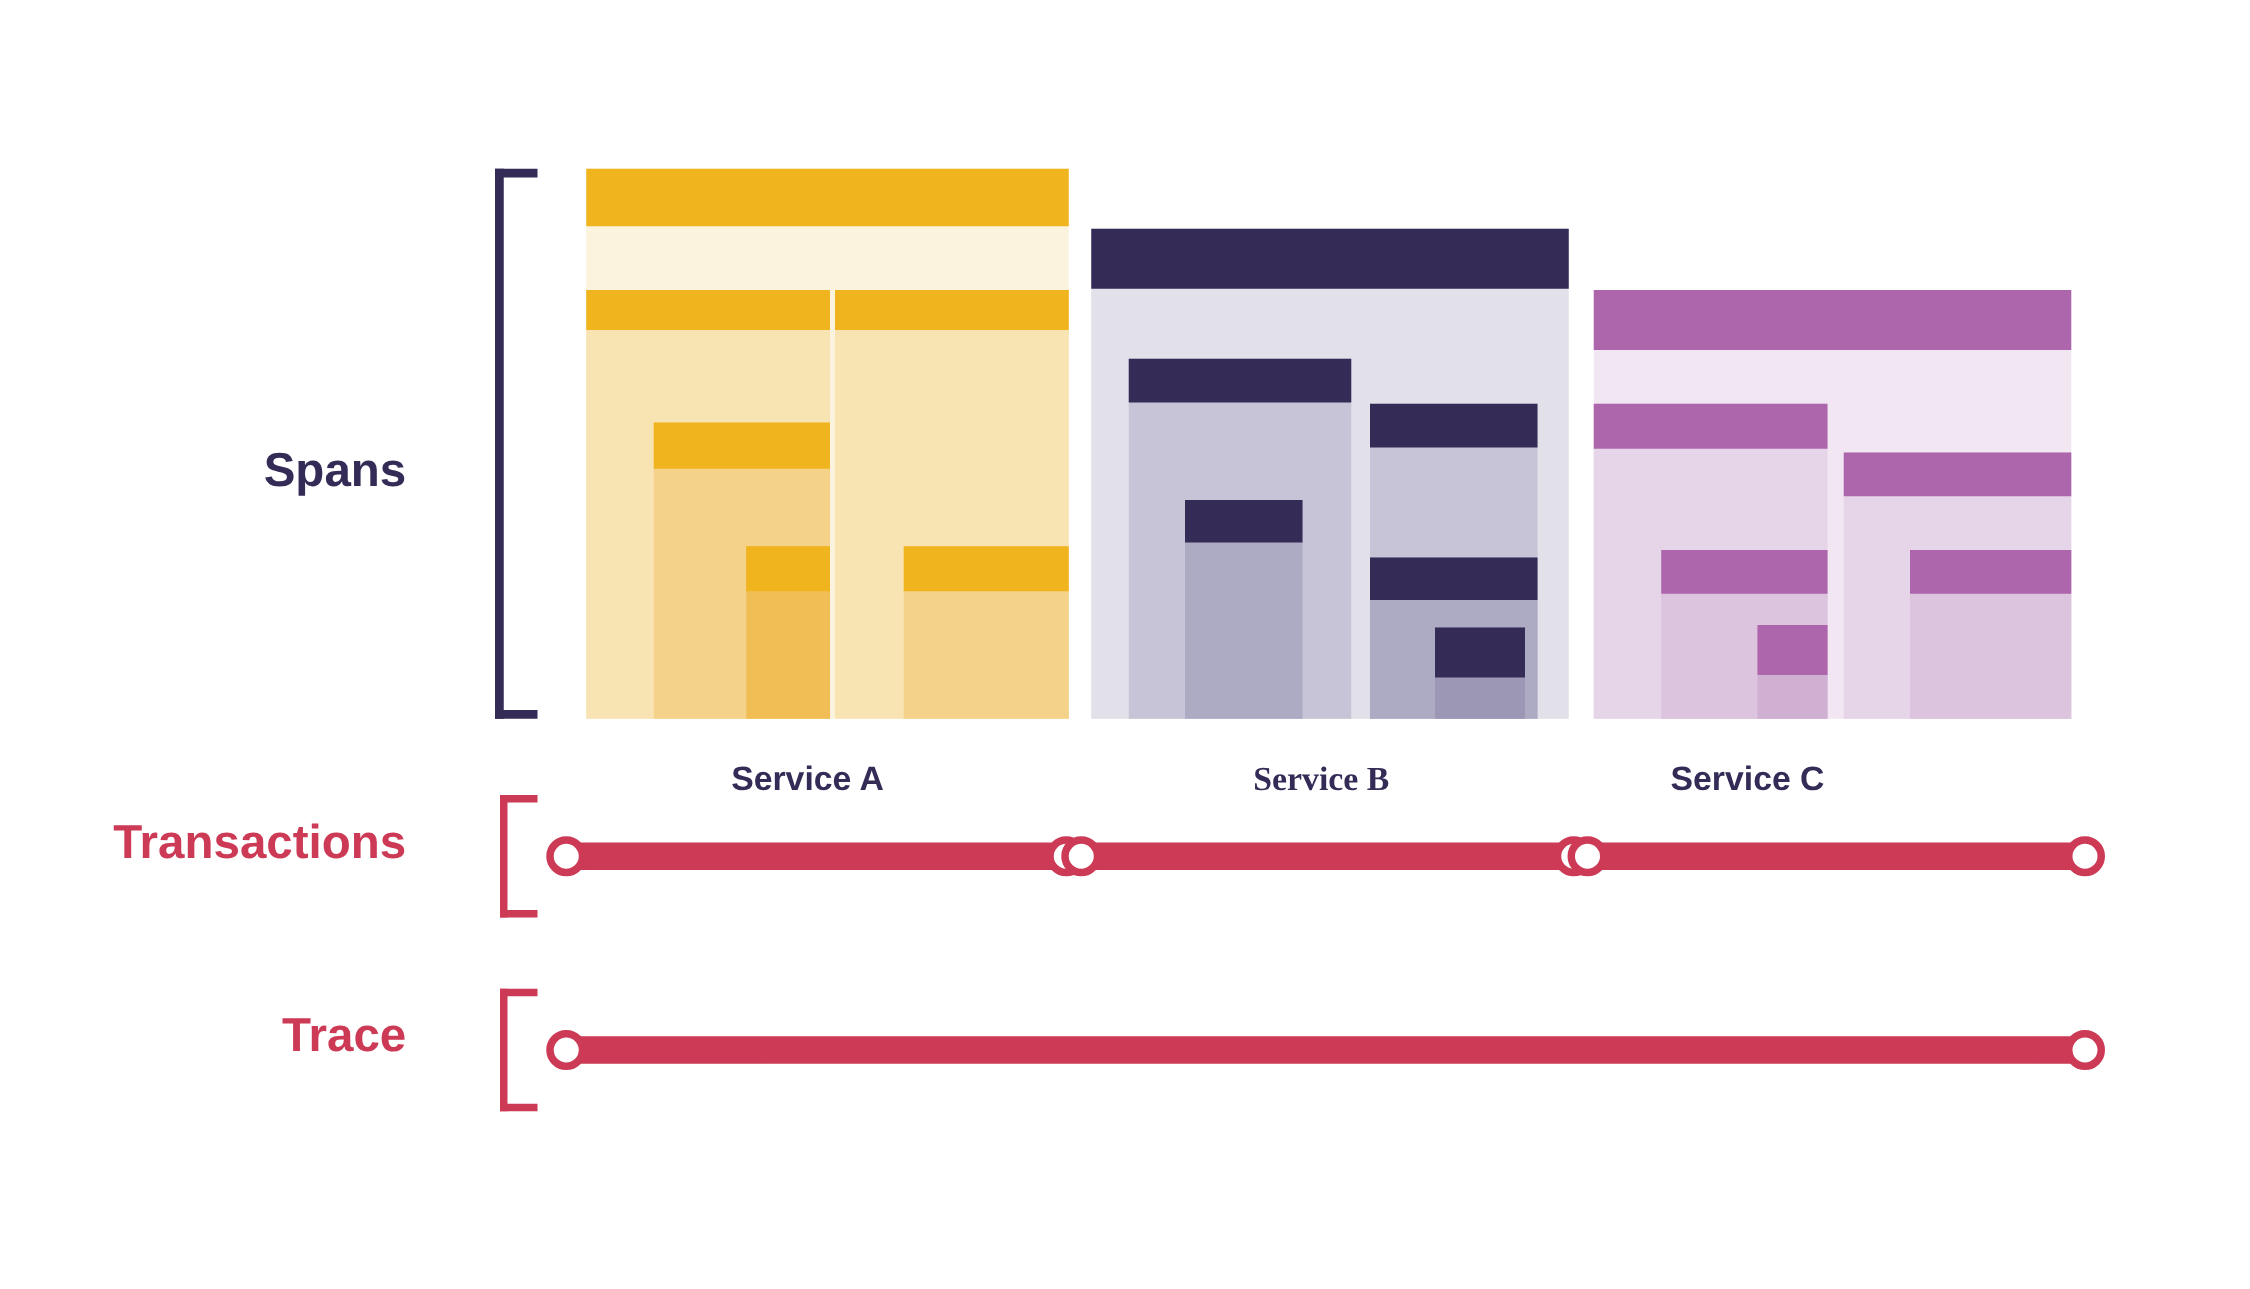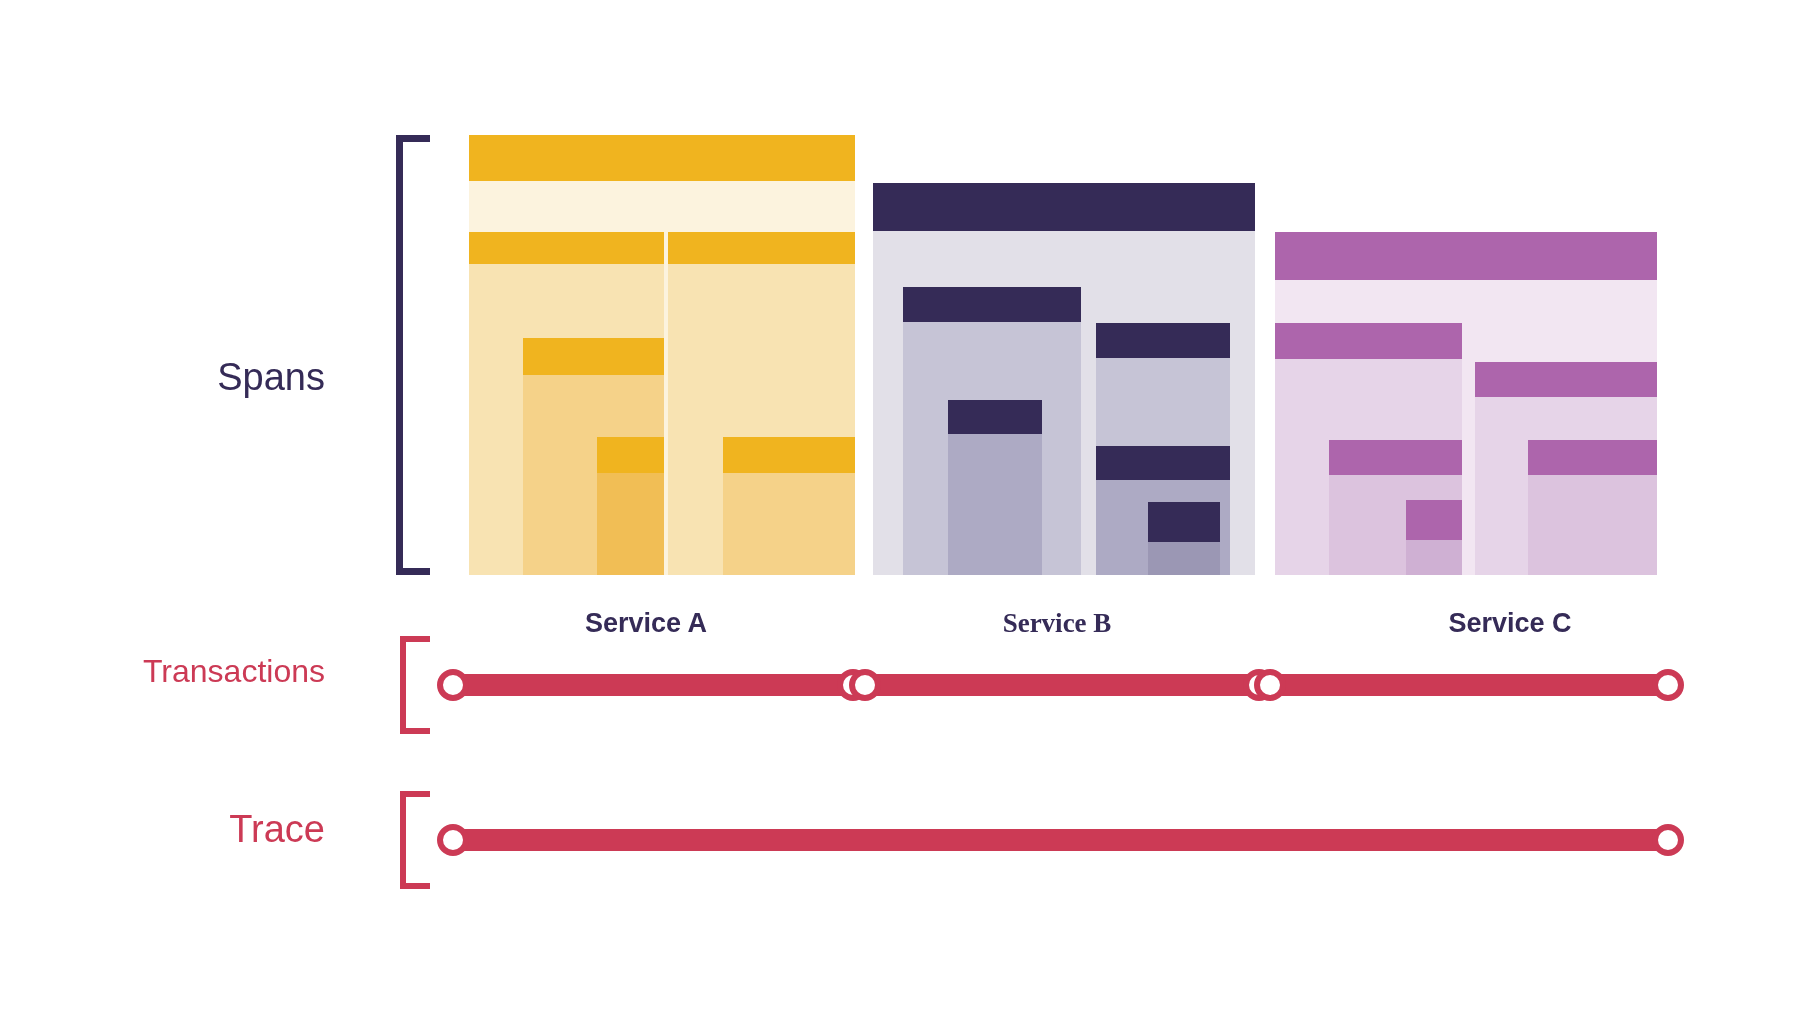--- a/index.html
+++ b/index.html
@@ -16,35 +16,35 @@
   #stage {
     position: relative;
     width: 1800px;
     height: 1031px;
     background: #ffffff;
   }
 
   
   .row-label {
     position: absolute;
-    font-weight: normal;
+    font-weight: bold;
     white-space: nowrap;
     text-align: right;
     line-height: 1;
   }
   #label-spans {
     right: 1475px;
     top: 358px;
     font-size: 38px;
     color: #352B57;
   }
   #label-transactions {
     right: 1475px;
     top: 655px;
-    font-size: 32px;
+    font-size: 38px;
     color: #CC3A55;
   }
   #label-trace {
     right: 1475px;
     top: 810px;
     font-size: 38px;
     color: #CC3A55;
   }
 
   
@@ -207,21 +207,21 @@
         </div>
         <div class="span-col" style="left: 131px; width: 56px; top: 500px; height: 75px; background: rgb(207, 176, 211);">
           <div class="span-head" style="top: 0px; height: 40px; background: rgb(173, 101, 172);"></div>
         </div>
       </div>
     </div>
 
   <div id="captions">
       <div class="service-caption" style="left: 646px; top: 608px;">Service A</div>
       <div class="service-caption" style="left: 1057px; top: 608px; font-family: Liberation Serif, serif;">Service B</div>
-      <div class="service-caption" style="left: 1510px; top: 608px;">Service C</div>
+      <div class="service-caption" style="left: 1398px; top: 608px;">Service C</div>
     </div>
 
   <div class="timeline-row" id="transactions-row" style="left: 0px; top: 655px; width: 1800px;">
       <div class="tl-line" style="left: 453px; width: 400px;"></div>
       <div class="tl-dot" style="left: 437px;"></div>
       <div class="tl-dot" style="left: 837px;"></div>
       <div class="tl-line" style="left: 865px; width: 394px;"></div>
       <div class="tl-dot" style="left: 849px;"></div>
       <div class="tl-dot" style="left: 1243px;"></div>
       <div class="tl-line" style="left: 1270px; width: 398px;"></div>

